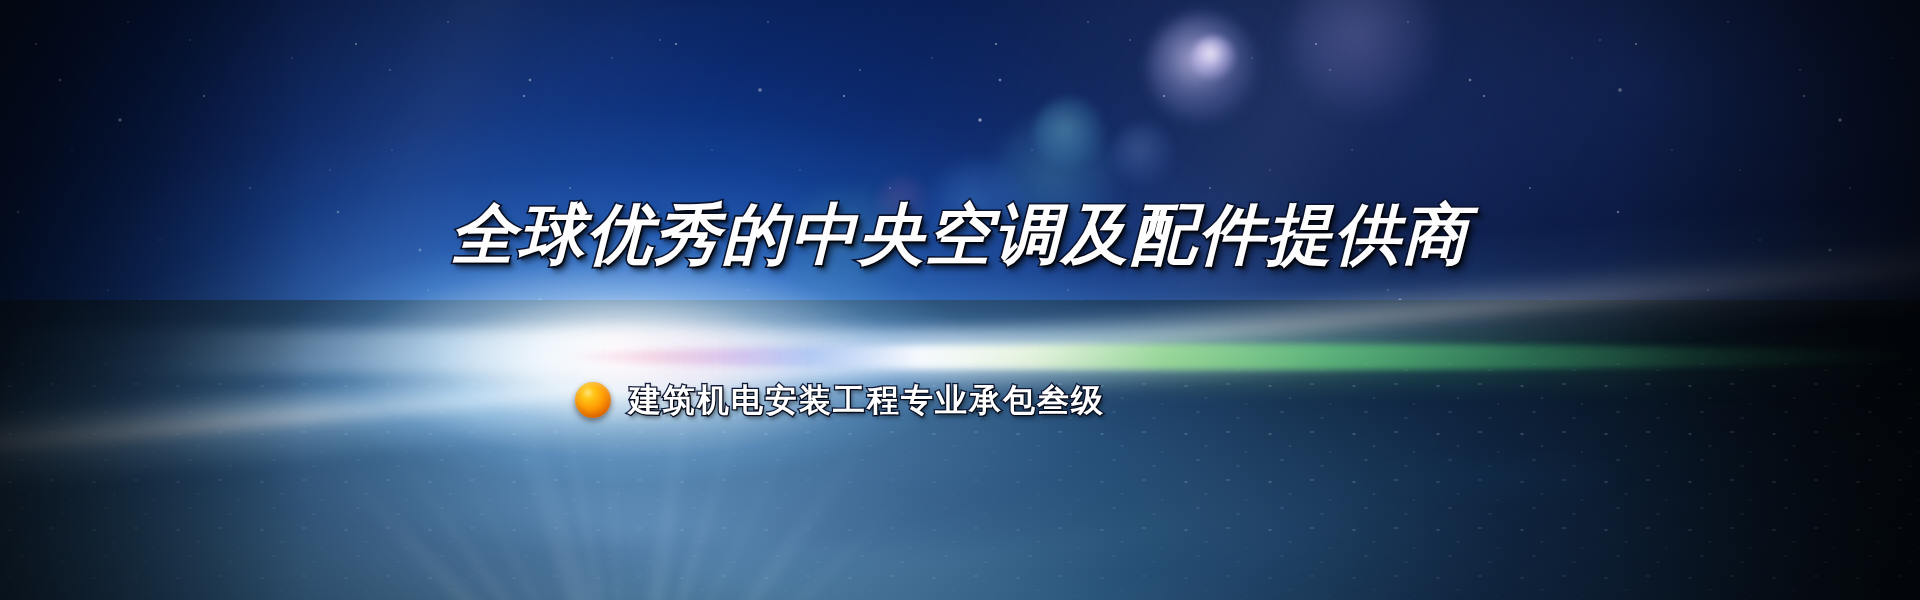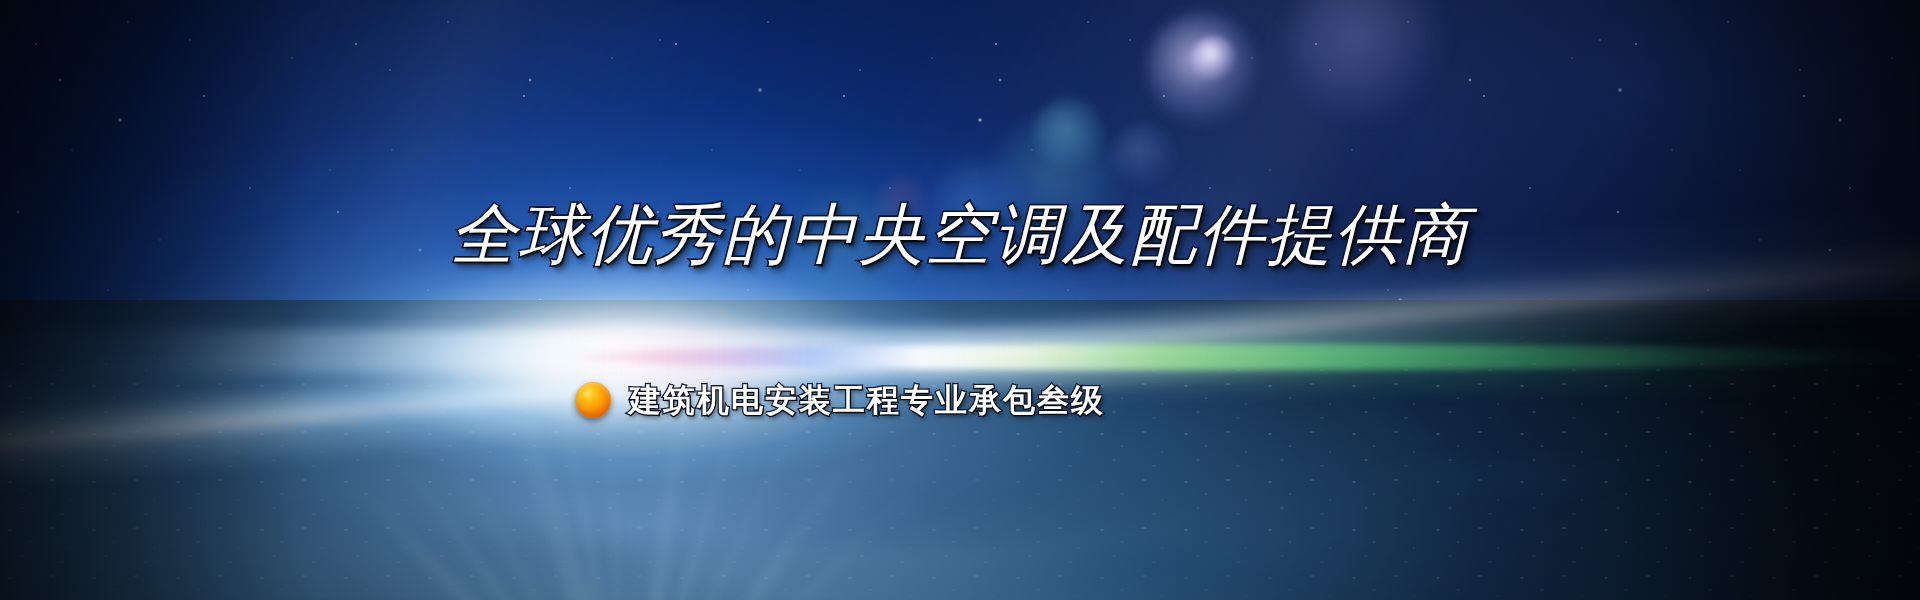--- a/index.html
+++ b/index.html
@@ -233,21 +233,21 @@
     z-index: 40;
   }
 
   #headline {
     position: absolute;
     left: 0; right: 0;
     top: 202px;
     text-align: center;
     font-size: 66px;
     line-height: 1;
-    font-weight: normal;
+    font-weight: bold;
     font-style: italic;
     letter-spacing: 2px;
     color: #fdfdfd;
     white-space: nowrap;
     -webkit-text-stroke: 3.2px #0b1430;
     paint-order: stroke fill;
     text-shadow:
       4px 5px 6px rgba(0,0,0,0.62),
       2px 3px 2px rgba(0,0,0,0.55);
   }

